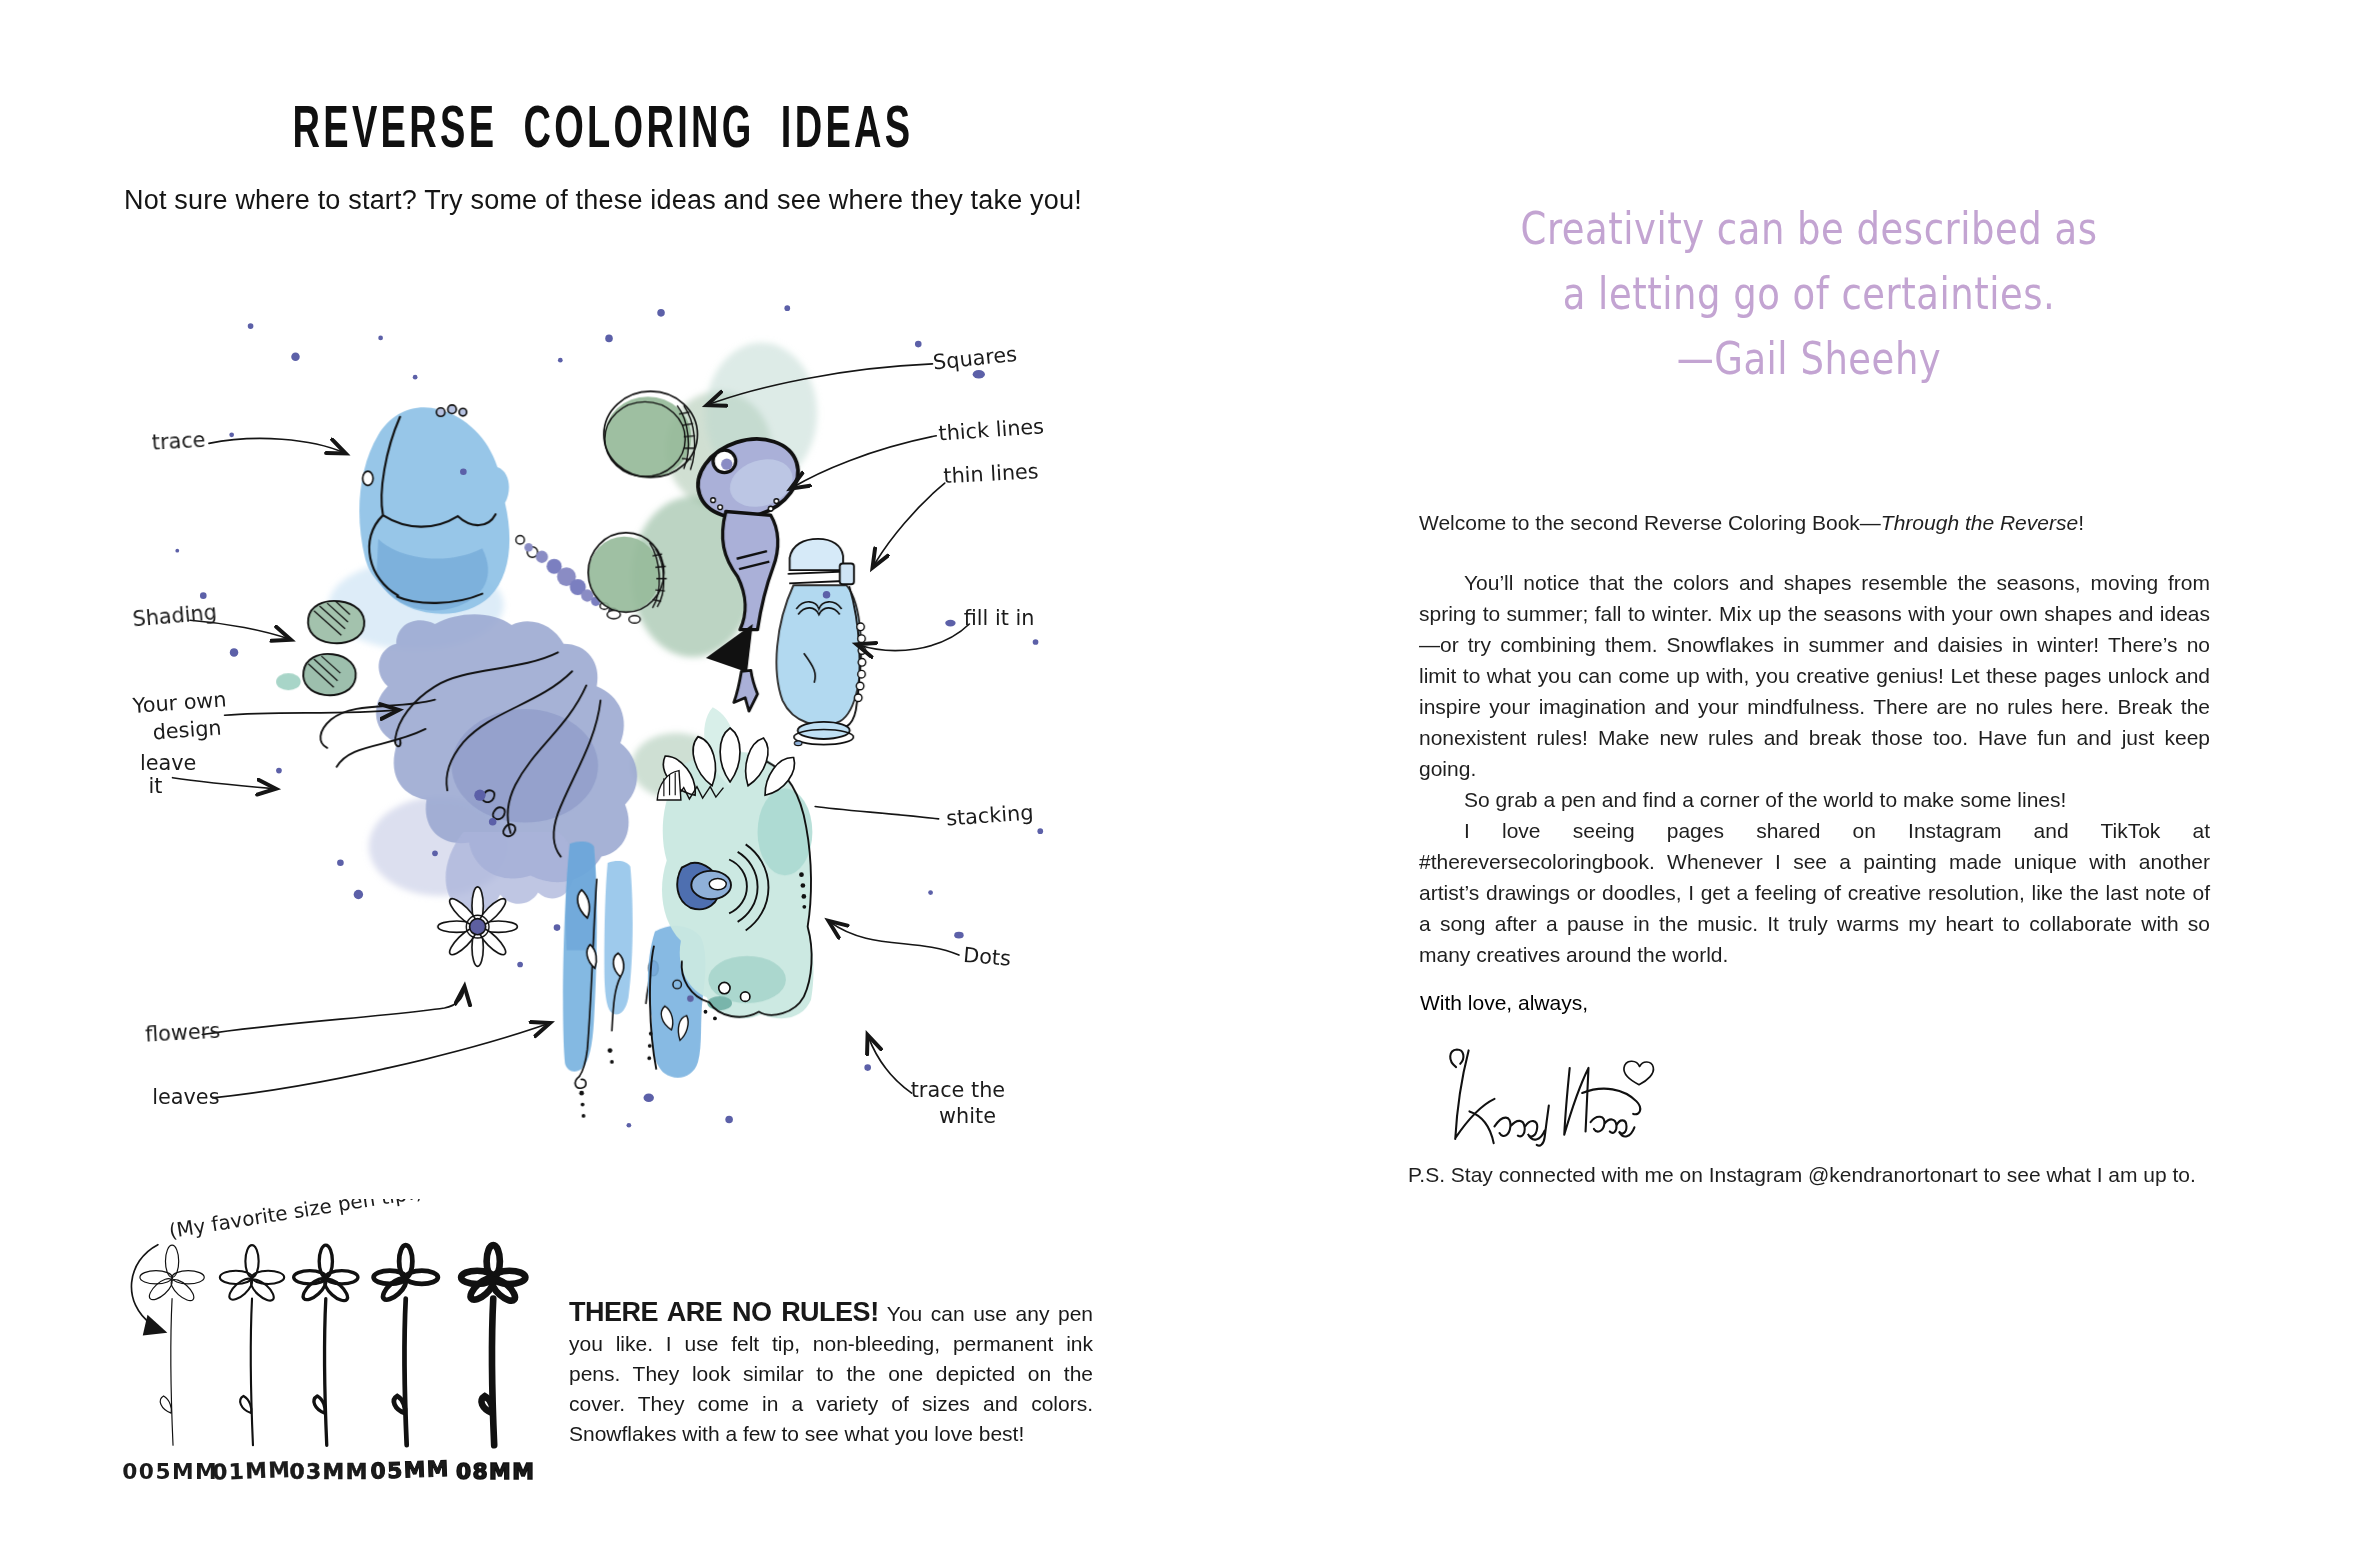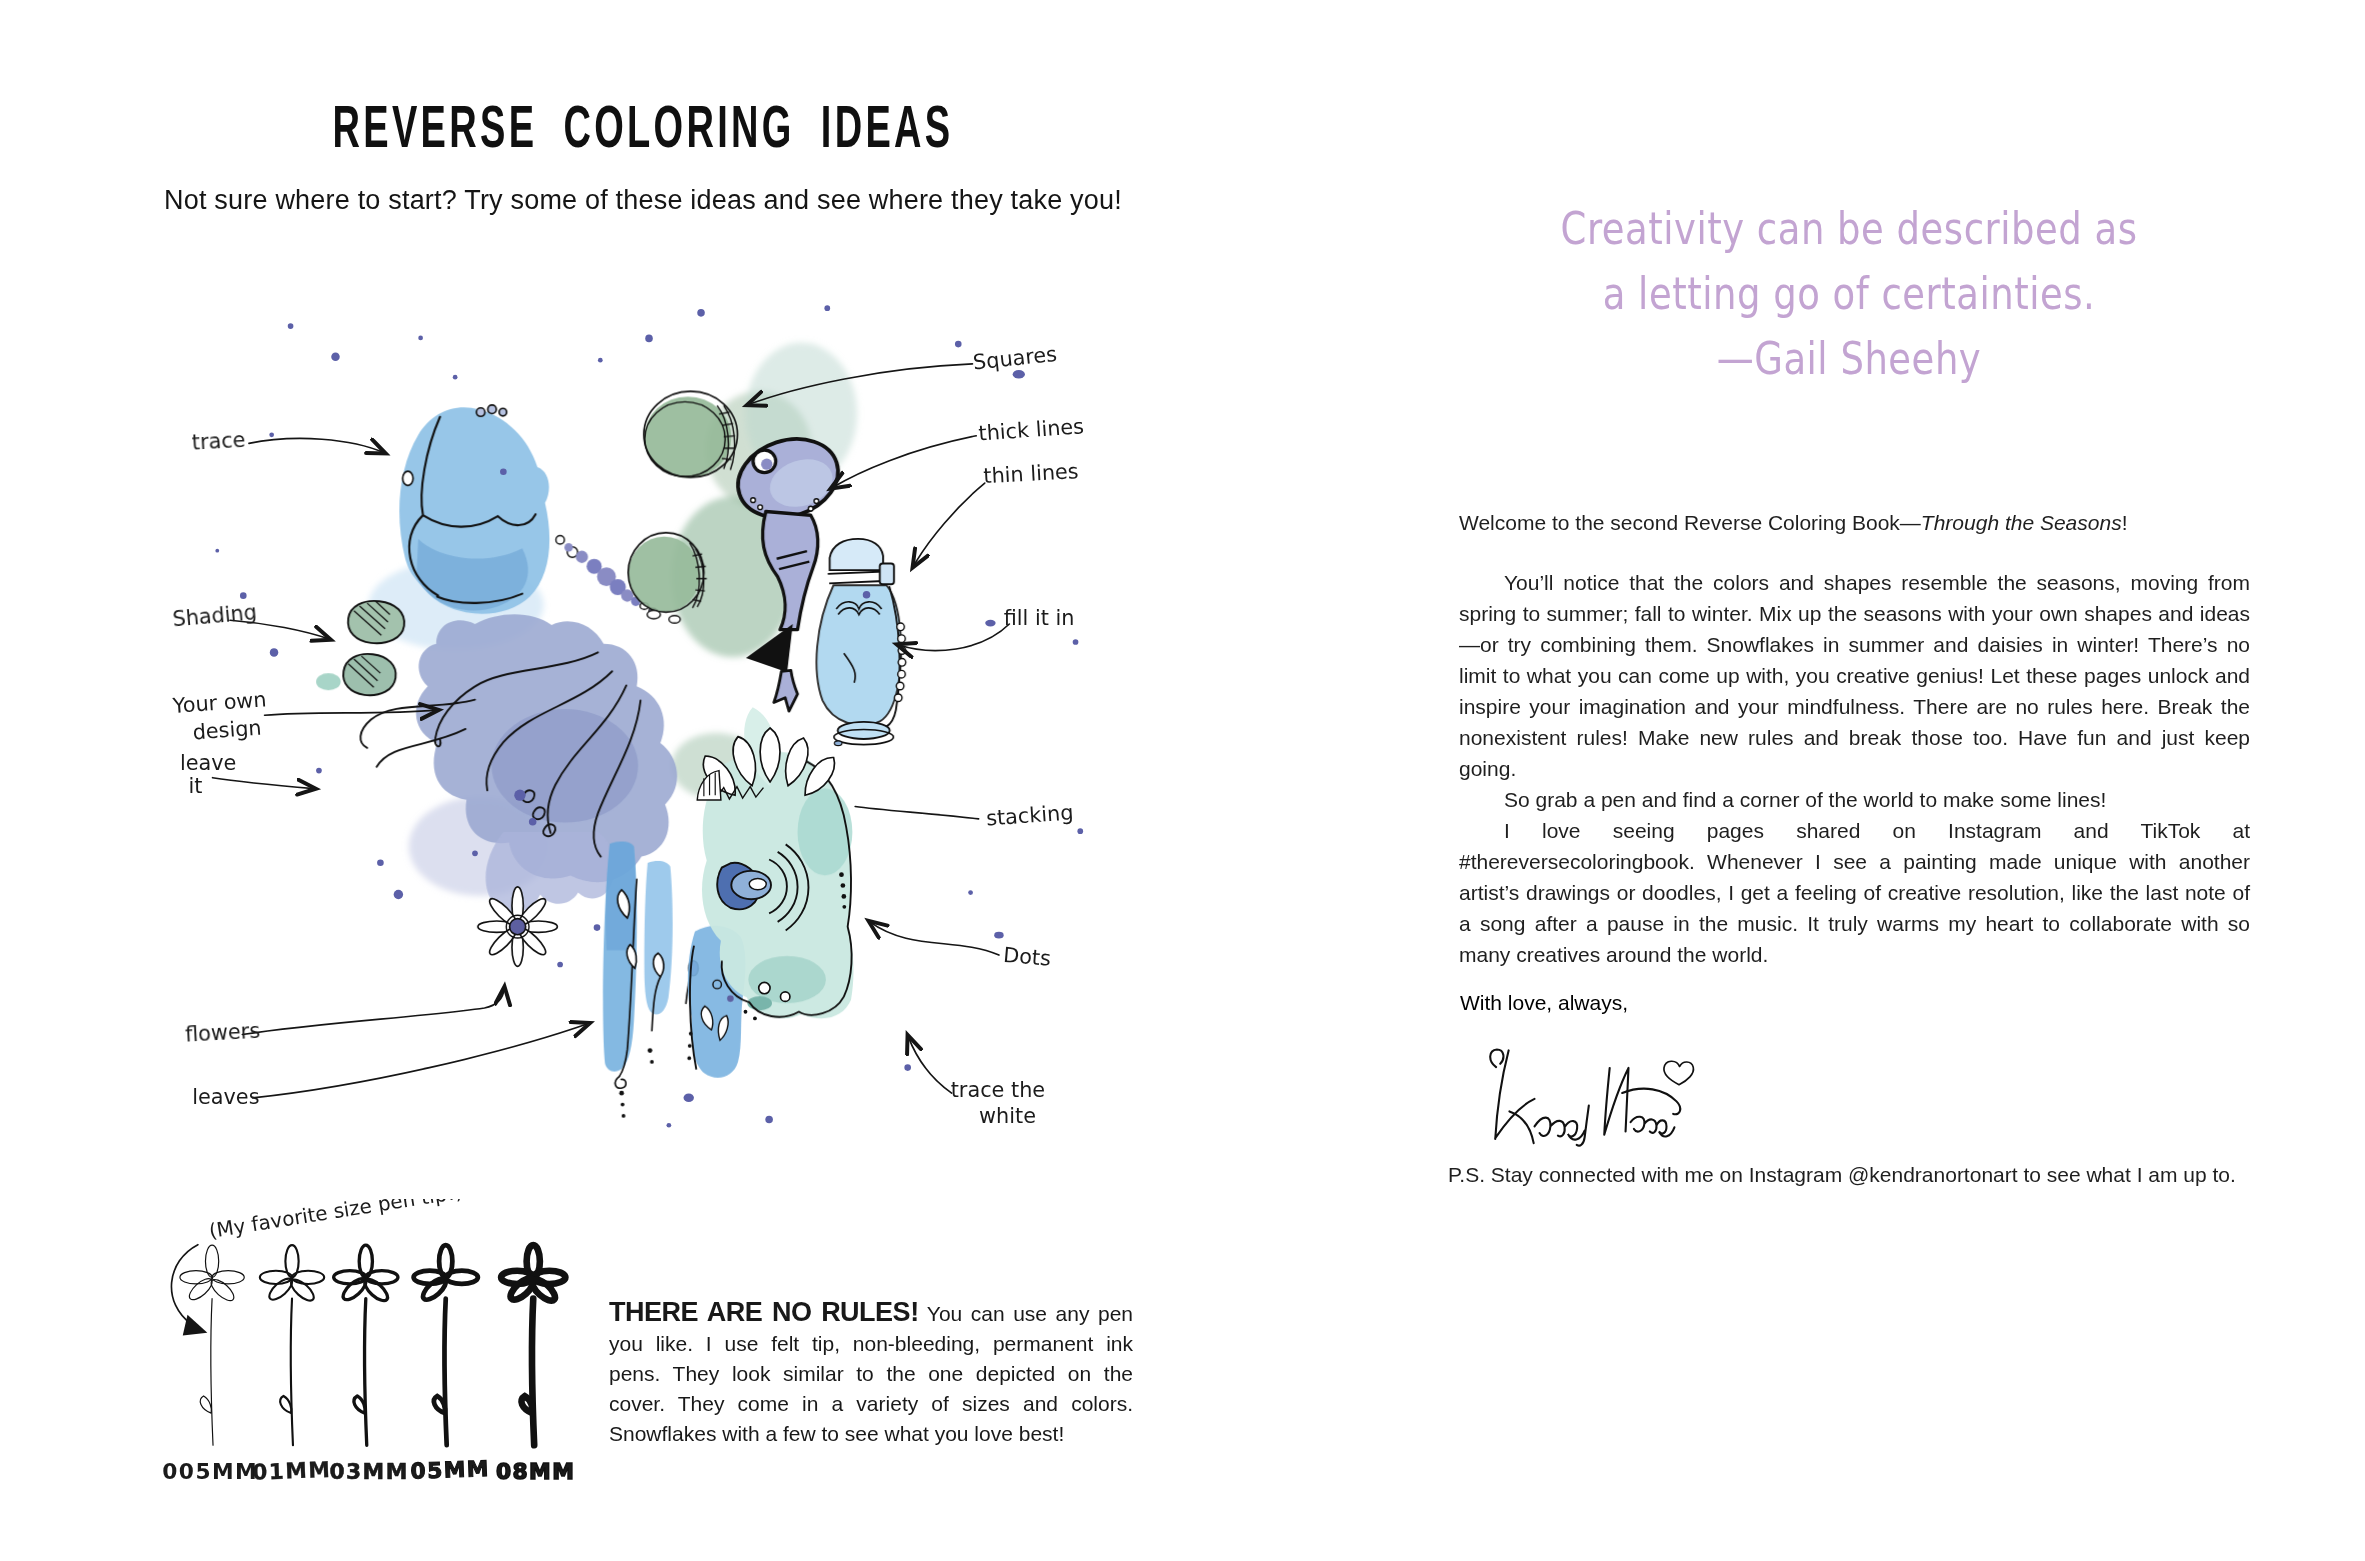--- a/index.html
+++ b/index.html
@@ -1,18 +1,18 @@
 <!DOCTYPE html>
 <html style="font-size:7.6px"><head>
 <meta charset="utf-8">
 <style>
   html,body{margin:0;padding:0;background:#fff;}
   .spread{position:relative;width:2413px;height:1561px;background:#fff;overflow:hidden;
           font-family:"Liberation Sans",sans-serif;color:#1c1c1c;}
-  .page{position:absolute;top:0;width:1206px;height:1561px;margin-left:40px;}
+  .page{position:absolute;top:0;width:1206px;height:1561px;}
   .page.left{left:0;} .page.right{left:1206px;}
   .title{position:absolute;left:0;right:0;top:94px;text-align:center;
          font-weight:700;font-size:38px;letter-spacing:3.3px;word-spacing:12.3px;
          transform:scaleY(1.55);transform-origin:50% 0;color:#101010;}
   .subtitle{position:absolute;left:0;right:0;top:185px;text-align:center;
             font-size:27px;letter-spacing:0.2px;color:#151515;}
   .rules{position:absolute;left:569px;top:1297px;width:524px;
          font-size:21px;line-height:30px;text-align:justify;color:#191919;}
   .rules-head{font-weight:700;font-size:27px;letter-spacing:-0.5px;}
   .quote{position:absolute;left:85px;right:85px;top:196px;text-align:center;
@@ -388,21 +388,21 @@
 
   <div class="page right">
 
     <div class="quote hand">
       <div>Creativity can be described as</div>
       <div>a letting go of certainties.</div>
       <div>—Gail Sheehy</div>
     </div>
 
     <div class="letter">
-      <p class="opening"><span>Welcome to the second Reverse Coloring Book—</span><i>Through the Seasons</i><span>!</span></p>
+      <p class="opening"><span>Welcome to the second Reverse Coloring Book—</span><i>Through the Reverse</i><span>!</span></p>
       <p class="indent">You’ll notice that the colors and shapes resemble the seasons, moving from spring to summer; fall to winter. Mix up the seasons with your own shapes and ideas—or try combining them. Snowflakes in summer and daisies in winter! There’s no limit to what you can come up with, you creative genius! Let these pages unlock and inspire your imagination and your mindfulness. There are no rules here. Break the nonexistent rules! Make new rules and break those too. Have fun and just keep going.</p>
       <p class="indent">So grab a pen and find a corner of the world to make some lines!</p>
       <p class="indent">I love seeing pages shared on Instagram and TikTok at #thereversecoloringbook. Whenever I see a painting made unique with another artist’s drawings or doodles, I get a feeling of creative resolution, like the last note of a song after a pause in the music. It truly warms my heart to collaborate with so many creatives around the world.</p>
     </div>
 
     <div class="closing">With love, always,</div>
 
     <svg style="position:absolute;left:222px;top:1017px;" width="265" height="142" viewBox="0 0 560 340">
       <g fill="none" stroke="#111" stroke-width="5" stroke-linecap="round">
         <path d="M30 120 C10 105 12 80 32 78 C50 78 52 100 40 112 M60 80 C42 150 32 220 28 292 M28 290 C62 240 92 210 122 196 M62 226 C92 236 112 262 120 302"></path>

